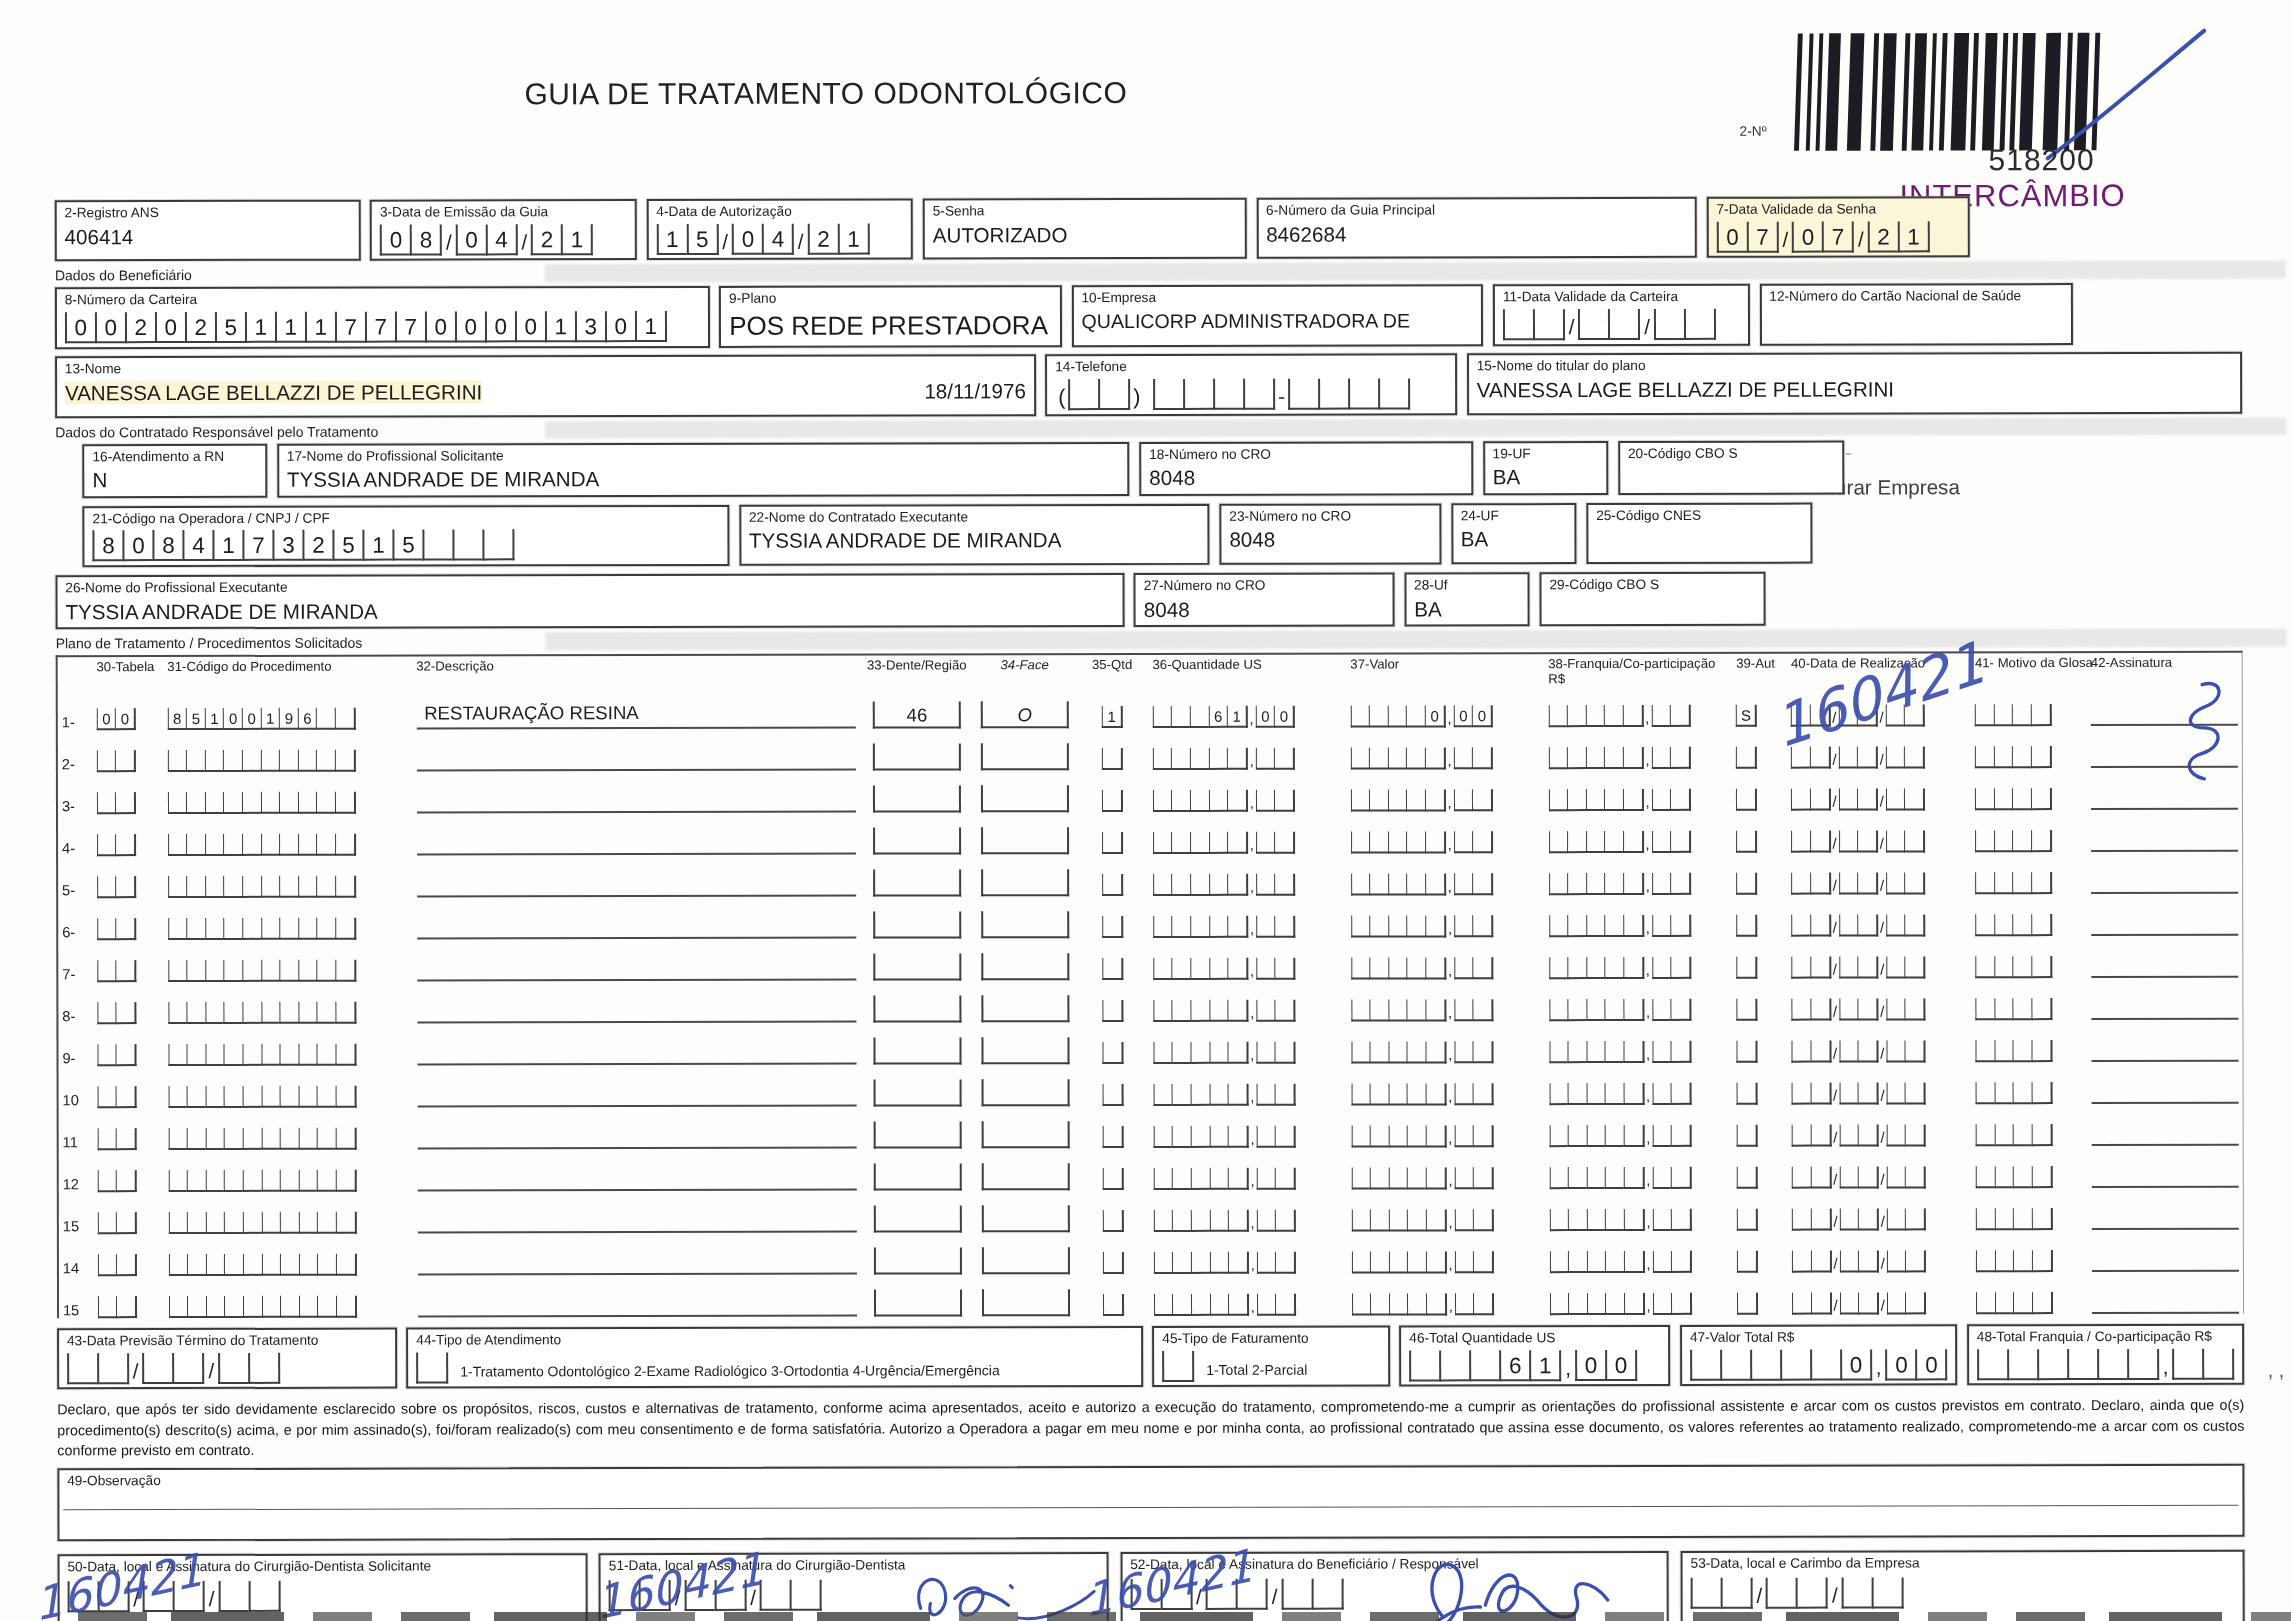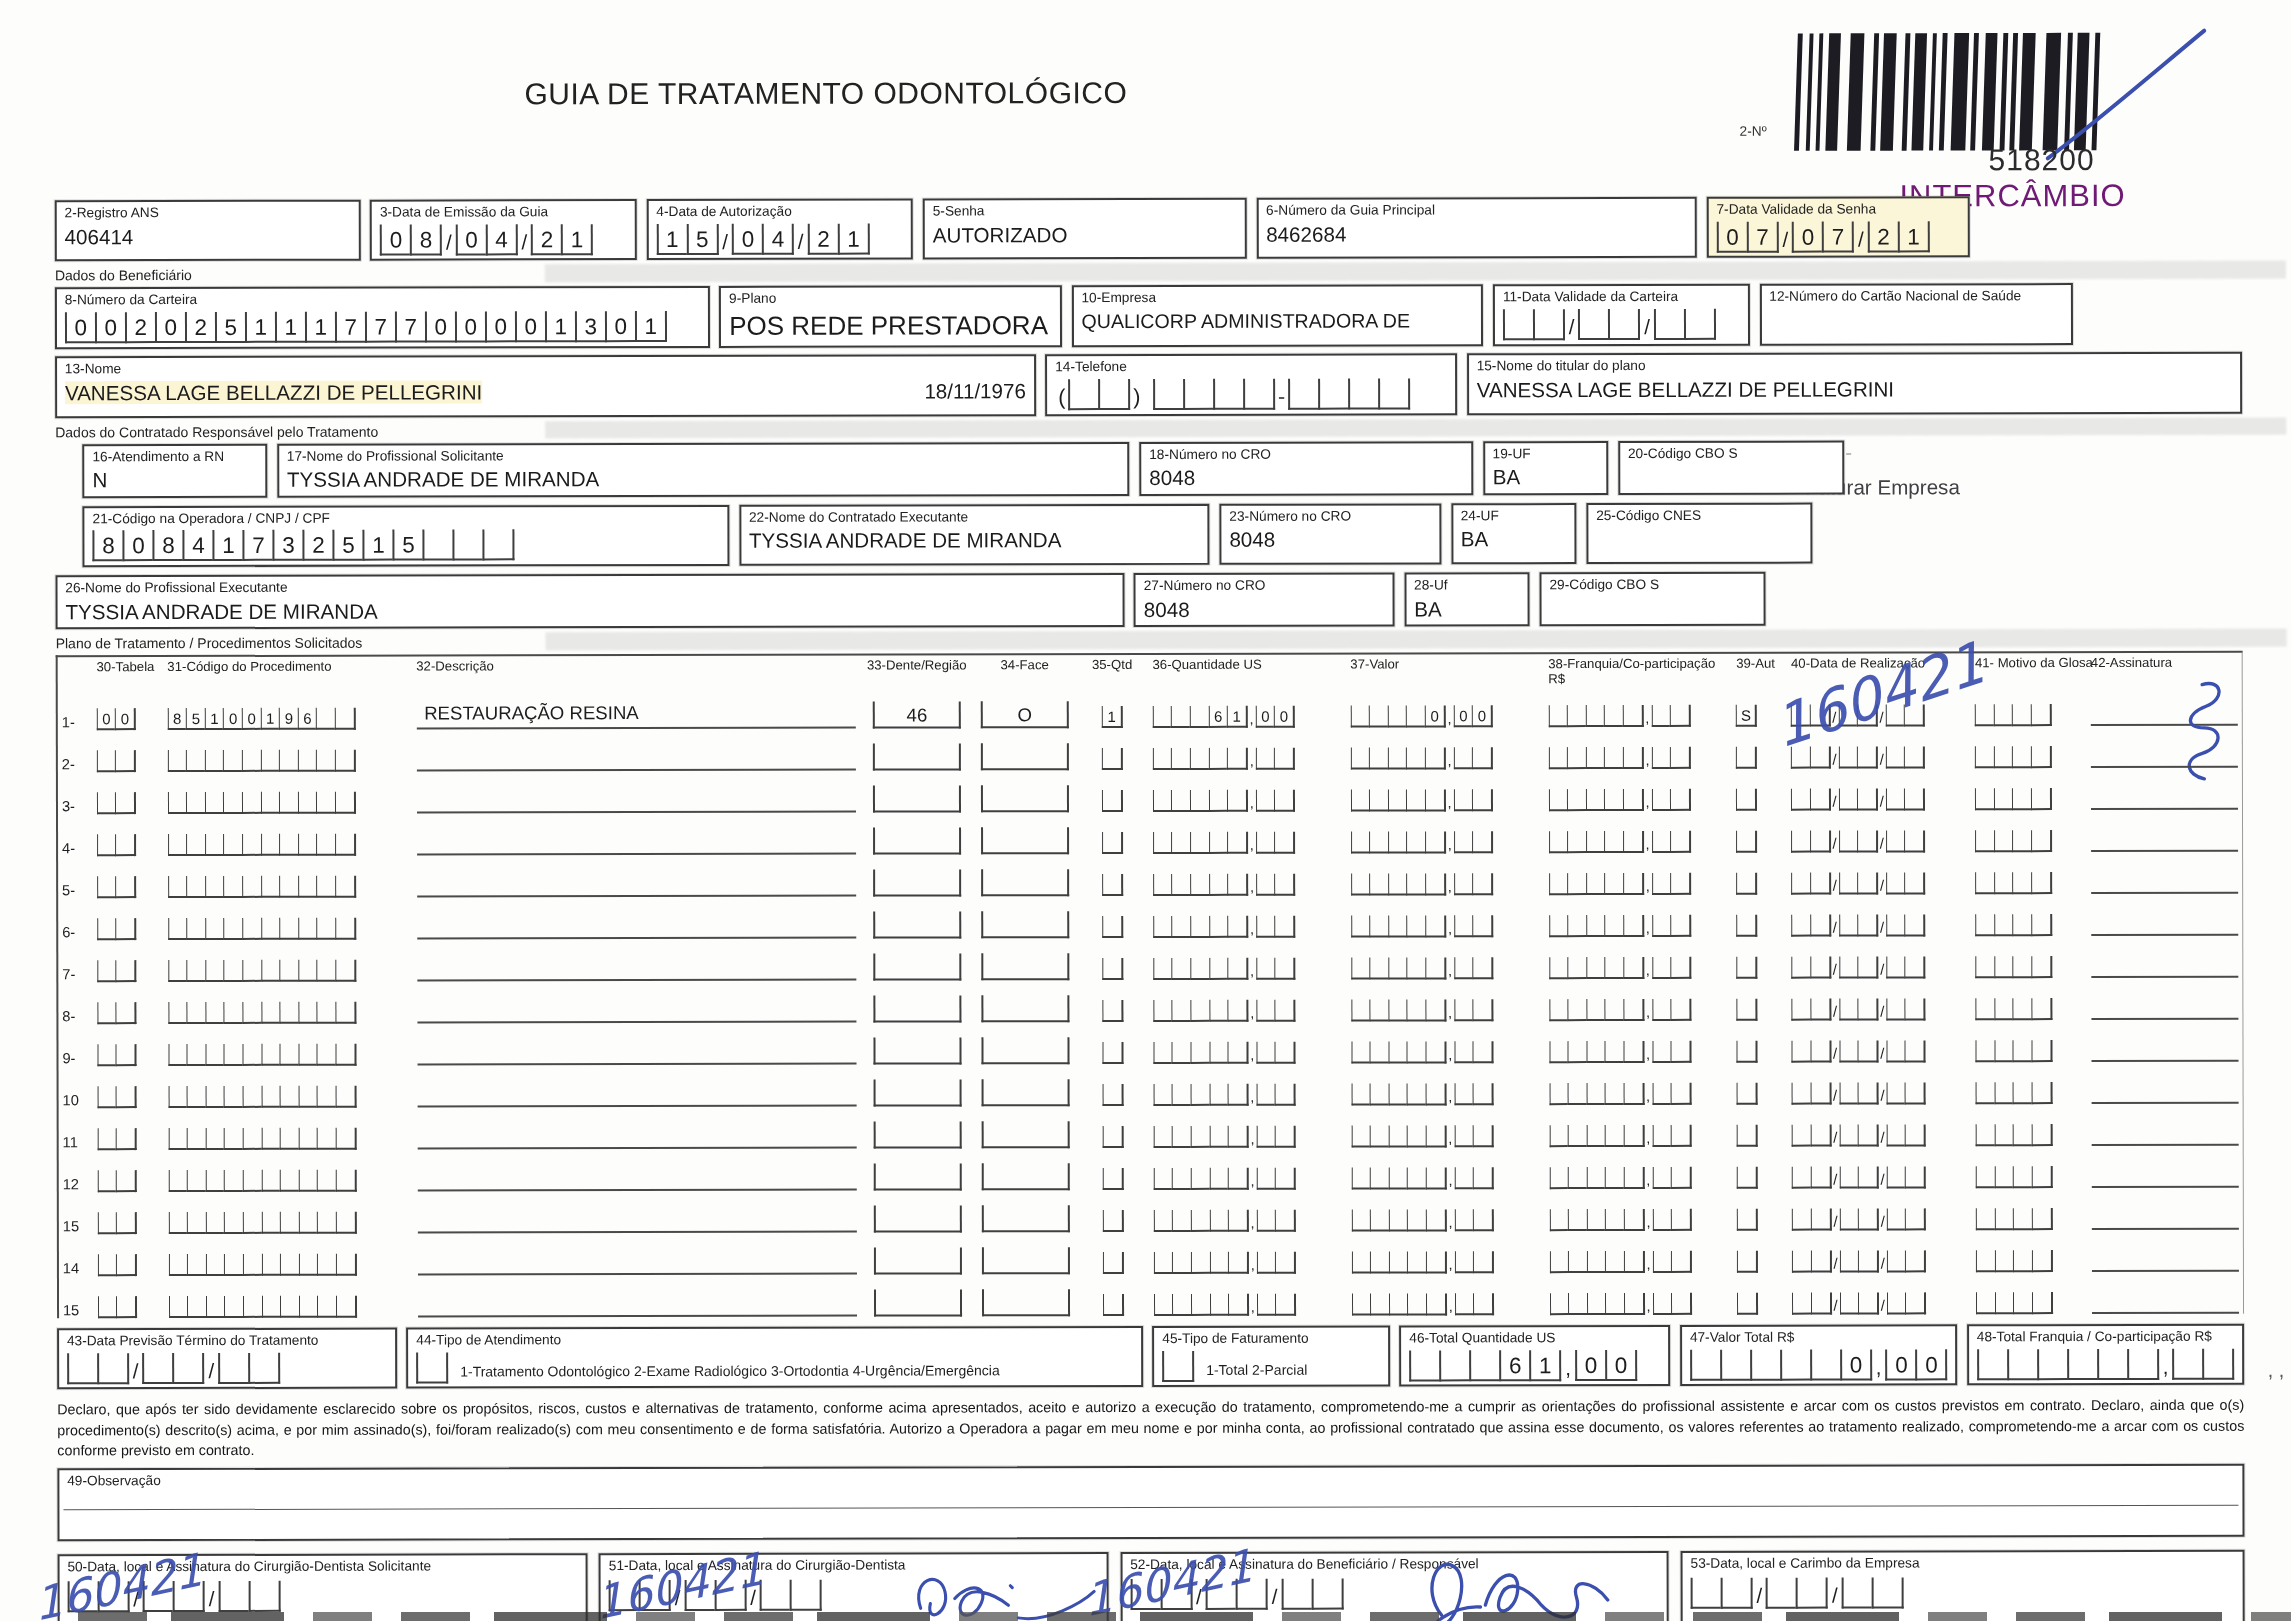--- a/index.html
+++ b/index.html
@@ -45,21 +45,21 @@
           border-right:1px solid #9a9a9a;padding:2px 3.9px 0 3.9px;position:relative;}
   .trow,.throw{display:flex;align-items:flex-end;gap:5.9px;}
   .trow{height:42px;}
   .throw{height:29px;align-items:flex-start;font-size:13.2px;color:#222;}
   .col{display:flex;align-items:flex-end;position:relative;}
   .col.num{width:29px;font-size:14.7px;align-items:center;}
   .col.tabela{width:65px;}
   .col.codigo{width:243px;}
   .col.desc{flex:1;min-width:421px;}
   .col.dente{width:110px;justify-content:center;}
-  .col.face{width:94px;justify-content:center;}
+  .col.face{width:94px;justify-content:center;font-style:italic;}
   .col.qtd{width:69px;justify-content:center;}
   .col.qtdus{width:192px;}
   .col.valor{width:192px;}
   .col.franquia{width:182px;}
   .col.aut{width:49px;}
   .col.data{width:178px;}
   .col.glosa{width:110px;}
   .col.ass{width:147px;}
   .uline{display:block;width:100%;border-bottom:2px solid #4a4a4a;font-size:18.6px;
          height:25.5px;padding-left:7.8px;white-space:nowrap;}

